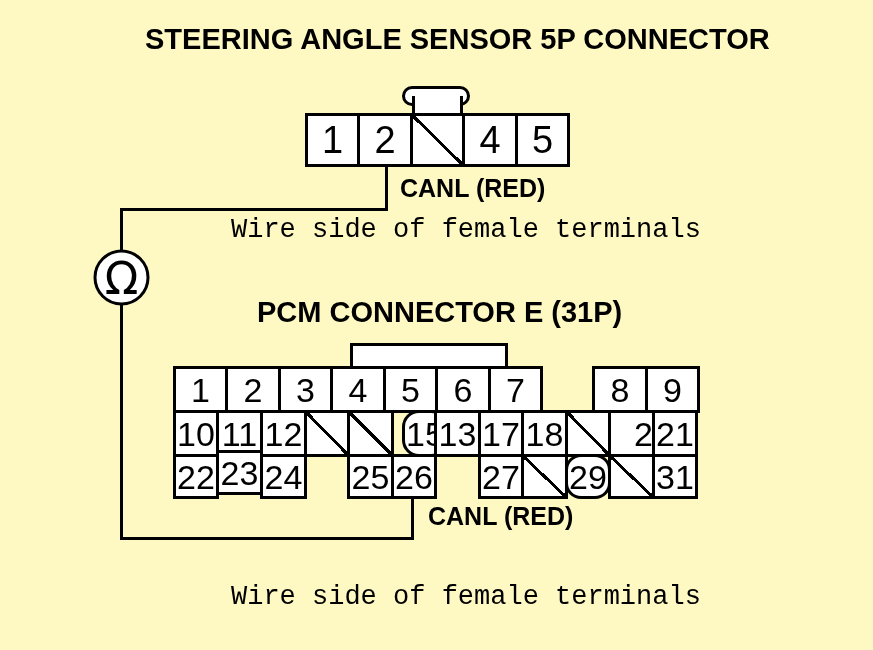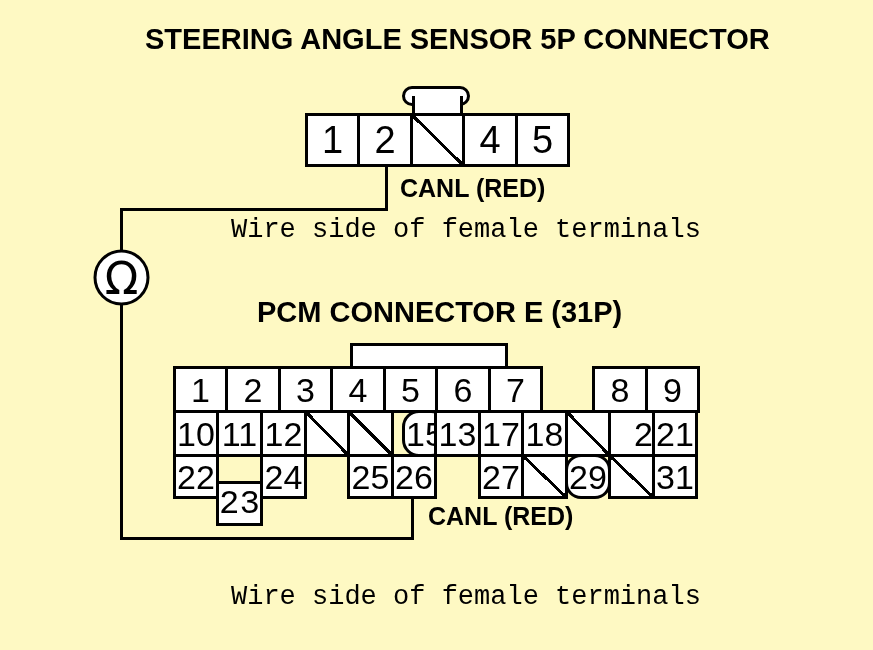--- a/index.html
+++ b/index.html
@@ -66,21 +66,21 @@
   <div class="cell f34 slash" style="left:347px;top:410px;width:47px;height:47px;"></div>
   <div class="cell f34" style="left:402px;top:410px;width:46px;height:47px;border-radius:17px;">15</div>
   <div class="cell f34" style="left:434px;top:410px;width:47px;height:47px;">13</div>
   <div class="cell f34" style="left:478px;top:410px;width:46px;height:47px;">17</div>
   <div class="cell f34" style="left:521px;top:410px;width:47px;height:47px;">18</div>
   <div class="cell f34 slash" style="left:565px;top:410px;width:46px;height:47px;"></div>
   <div class="cell f34" style="left:608px;top:410px;width:47px;height:47px;padding-left:42px;">20</div>
   <div class="cell f34" style="left:652px;top:410px;width:46px;height:47px;">21</div>
 
   <div class="cell f34" style="left:173px;top:454px;width:46px;height:45px;">22</div>
-  <div class="cell f34" style="left:216px;top:481px;width:47px;height:45px;font-family:Liberation Mono, monospace;">23</div>
+  <div class="cell f34" style="left:216px;top:450px;width:47px;height:45px;">23</div>
   <div class="cell f34" style="left:260px;top:454px;width:47px;height:45px;">24</div>
   <div class="cell f34" style="left:347px;top:454px;width:47px;height:45px;">25</div>
   <div class="cell f34" style="left:391px;top:454px;width:46px;height:45px;">26</div>
   <div class="cell f34" style="left:478px;top:454px;width:46px;height:45px;">27</div>
   <div class="cell f34 slash" style="left:521px;top:454px;width:47px;height:45px;"></div>
   <div class="cell f34" style="left:565px;top:454px;width:46px;height:45px;border-radius:16px;">29</div>
   <div class="cell f34 slash" style="left:608px;top:454px;width:47px;height:45px;"></div>
   <div class="cell f34" style="left:652px;top:454px;width:46px;height:45px;">31</div>
 
   <div class="abs wire-label" style="left:428px;top:504px;">CANL (RED)</div>

